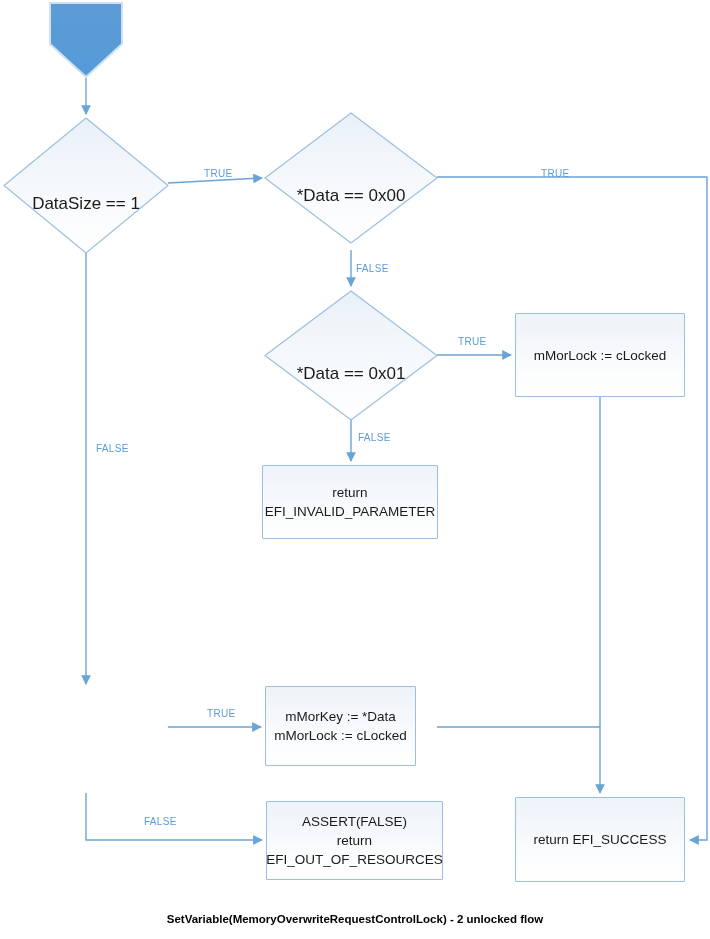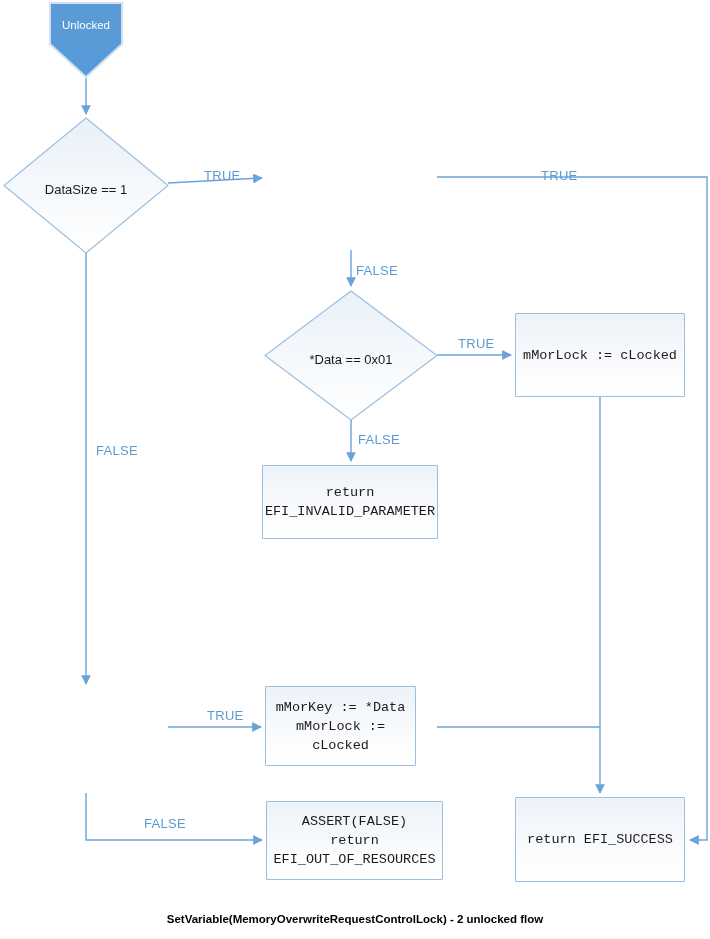--- a/index.html
+++ b/index.html
@@ -26,46 +26,46 @@
     box-sizing:border-box;
     border:1px solid #9BBFE0;
     background:linear-gradient(to bottom,#EEF3F9 0%,#F4F7FB 35%,#FCFDFE 75%,#FFFFFF 100%);
     display:flex;align-items:center;justify-content:center;
     text-align:center;
     color:#1A1A1A;
     font-size:13.5px;
     line-height:19px;
     border-radius:1px;
   }
-  .procbox .txt{white-space:pre-line;font-family:Liberation Mono, monospace;}
+  .procbox .txt{white-space:pre-line;}
 
   .diamond{
     position:absolute;
   }
   .diamond .dshape{
     position:absolute;left:0;top:0;width:100%;height:100%;
   }
   .diamond .dlabel{
-    position:absolute;left:0;top:4px;width:100%;height:100%;
+    position:absolute;left:0;top:18px;width:100%;height:100%;
     display:flex;align-items:center;justify-content:center;
-    color:#1A1A1A;font-size:13px;text-align:center;
+    color:#1A1A1A;font-size:17px;text-align:center;
   }
 
   .startshape{position:absolute;}
   .startshape .slabel{
     position:absolute;left:0;top:0;width:100%;height:46px;
     display:flex;align-items:center;justify-content:center;
     color:#FFFFFF;font-size:11.5px;
   }
 
   
   .elabel{
     position:absolute;
     color:#5B9BD5;
-    font-size:13px;
+    font-size:10px;
     letter-spacing:.3px;
     white-space:nowrap;
   }
 
   
   .caption{
     position:absolute;
     left:0;right:0;
     text-align:center;
     color:#000000;
@@ -117,30 +117,35 @@
       <path d="M 86 793 L 86 840 L 262 840" marker-end="url(#arrow)"></path>
 
       <path d="M 437 727 L 600 727"></path>
     </g>
   </svg>
 
   <div class="startshape node" style="left:49px;top:2px;width:74px;height:76px;">
     <svg width="74" height="76" viewBox="0 0 74 76" xmlns="http://www.w3.org/2000/svg">
       <polygon points="1,1 73,1 73,42 37,75 1,42" fill="url(#startgrad)" stroke="#CFE0F0" stroke-width="2"></polygon>
     </svg>
-    <div class="slabel">Unlocked</div>
   </div>
 
   <div class="diamond node" style="left:3px;top:117px;width:166px;height:137px;">
     <svg class="dshape" viewBox="0 0 166 137" xmlns="http://www.w3.org/2000/svg">
       <polygon points="83,1 165,68.5 83,136 1,68.5" fill="url(#boxgrad)" stroke="#9BBFE0" stroke-width="1.2"></polygon>
     </svg>
     <div class="dlabel">DataSize == 1</div>
   </div>
 
+  <div class="diamond node" style="left:264px;top:112px;width:174px;height:132px;">
+    <svg class="dshape" viewBox="0 0 174 132" xmlns="http://www.w3.org/2000/svg">
+      <polygon points="87,1 173,66 87,131 1,66" fill="url(#boxgrad)" stroke="#9BBFE0" stroke-width="1.2"></polygon>
+    </svg>
+    <div class="dlabel">*Data == 0x00</div>
+  </div>
 
   <div class="diamond node" style="left:264px;top:290px;width:174px;height:131px;">
     <svg class="dshape" viewBox="0 0 174 131" xmlns="http://www.w3.org/2000/svg">
       <polygon points="87,1 173,65.5 87,130 1,65.5" fill="url(#boxgrad)" stroke="#9BBFE0" stroke-width="1.2"></polygon>
     </svg>
     <div class="dlabel">*Data == 0x01</div>
   </div>
 
 
   <div class="procbox node" style="left:515px;top:313px;width:170px;height:84px;">

